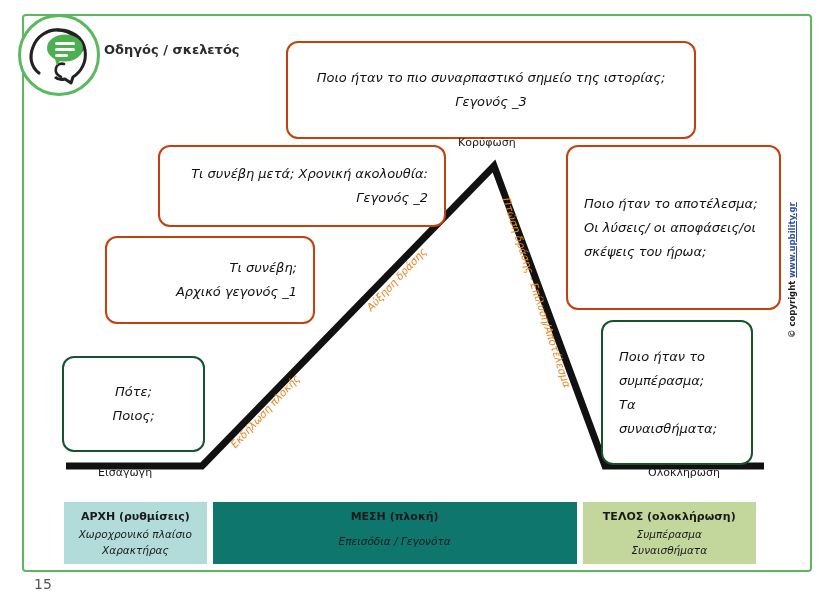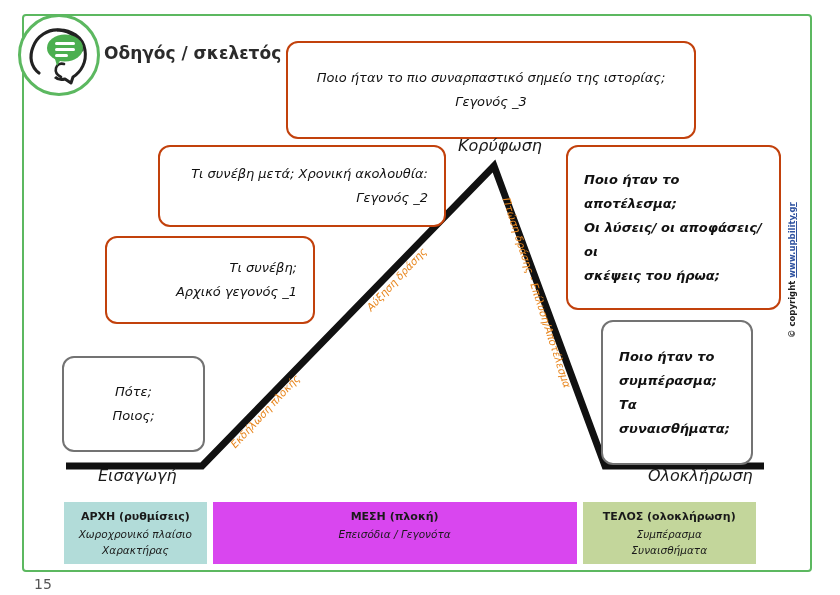--- a/index.html
+++ b/index.html
@@ -10,66 +10,66 @@
   #slide{position:absolute;left:0;top:0;width:840px;height:595px;background:#fff;}
   #frame{position:absolute;left:22px;top:14px;width:790px;height:558px;
          border:2px solid #5cb860;border-radius:4px;box-sizing:border-box;background:transparent;}
 
   
   #logo{position:absolute;left:18px;top:14px;width:82px;height:82px;border-radius:50%;
         background:#fff;border:3px solid #5cb860;box-sizing:border-box;z-index:6;}
   #logo svg{position:absolute;left:0;top:0;}
 
   #title{position:absolute;left:104px;top:40px;width:210px;
-         font-size:17px;font-weight:bold;color:#2b2b2b;line-height:1.55;}
+         font-size:13px;font-weight:bold;color:#2b2b2b;line-height:1.55;}
 
   
   #arc{position:absolute;left:22px;top:14px;width:790px;height:558px;z-index:2;}
 
   
   .box{position:absolute;background:#fff;box-sizing:border-box;
        border-radius:12px;z-index:4;
        font-style:italic;font-size:13px;color:#111;line-height:1.85;}
   .box.pink{border:2px solid #c2410c;}
-  .box.teal{border:2px solid #737373;}
+  .box.teal{border:2px solid #14532d;}
   .box .inner{position:absolute;left:0;right:0;top:50%;transform:translateY(-50%);
               padding:0 16px;}
-  .ta-c{text-align:center;} .ta-r{text-align:right;} .ta-l{text-align:left;font-weight:bold;}
+  .ta-c{text-align:center;} .ta-r{text-align:right;} .ta-l{text-align:left;}
 
   #box3{left:286px;top:41px;width:410px;height:98px;}
   #box2{left:150px;top:145px;width:288px;height:82px;margin-left:8px;}
   #box1{left:105px;top:236px;width:210px;height:88px;}
   #boxQ{left:62px;top:356px;width:143px;height:96px;}
   #boxR{left:566px;top:145px;width:215px;height:165px;}
   #boxE{left:601px;top:320px;width:152px;height:145px;}
 
   
-  .stage{position:absolute;font-style:italic;font-size:16px;color:#1a1a1a;
+  .stage{position:absolute;font-size:11px;color:#1a1a1a;
          white-space:nowrap;z-index:5;}
   #lbl-intro{left:98px;top:466px;}
   #lbl-climax{left:458px;top:136px;}
   #lbl-end{left:648px;top:466px;}
 
   .diag{position:absolute;font-style:italic;font-size:10.5px;color:#e8861e;
         white-space:nowrap;z-index:5;transform-origin:0 0;}
   #lbl-rise1{left:228px;top:442px;transform:rotate(-47deg);}
   #lbl-rise2{left:364px;top:305px;transform:rotate(-47deg);}
   #lbl-fall{left:512px;top:196px;transform:rotate(72deg);}
 
   
   #bar{position:absolute;left:64px;top:502px;width:692px;height:62px;
        display:flex;z-index:4;gap:6px;}
   .seg{box-sizing:border-box;padding:6px 4px 0;text-align:center;
        font-size:10.5px;line-height:1.6;color:#1a1a1a;}
   .seg .hd{font-weight:bold;font-style:normal;font-size:11px;}
   .seg .sb{font-style:italic;}
   #seg-start{width:148px;background:#b2dcd9;}
-  #seg-mid{width:378px;background:#d946ef;}
+  #seg-mid{width:378px;background:#0f766e;}
   #seg-end{width:180px;background:#c3d69b;}
-  #seg-mid .sb{}
+  #seg-mid .sb{margin-top:7px;}
 
   
   #copy{position:absolute;left:787px;top:338px;z-index:5;
         transform:rotate(-90deg);transform-origin:left top;
         white-space:nowrap;font-size:8.5px;font-weight:bold;color:#1f1f1f;}
   #copy a{color:#2f52a0;text-decoration:underline;font-weight:bold;}
 
   #pageno{position:absolute;left:34px;top:576px;font-size:14px;color:#555;}
 </style>
 </head>

